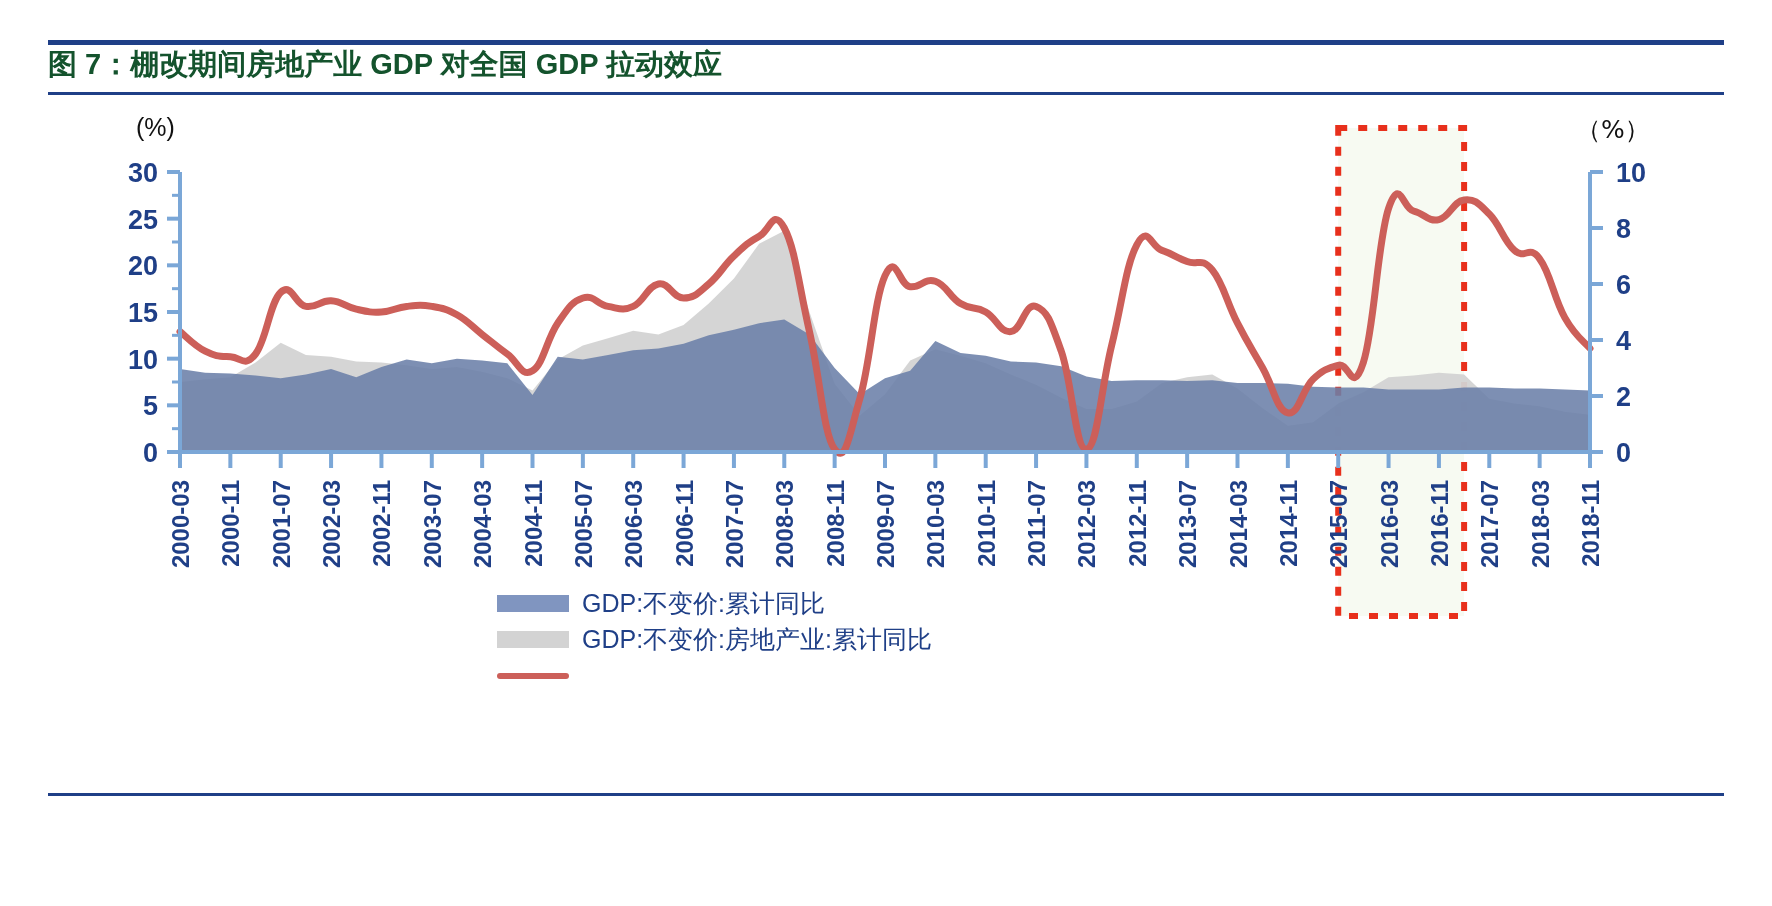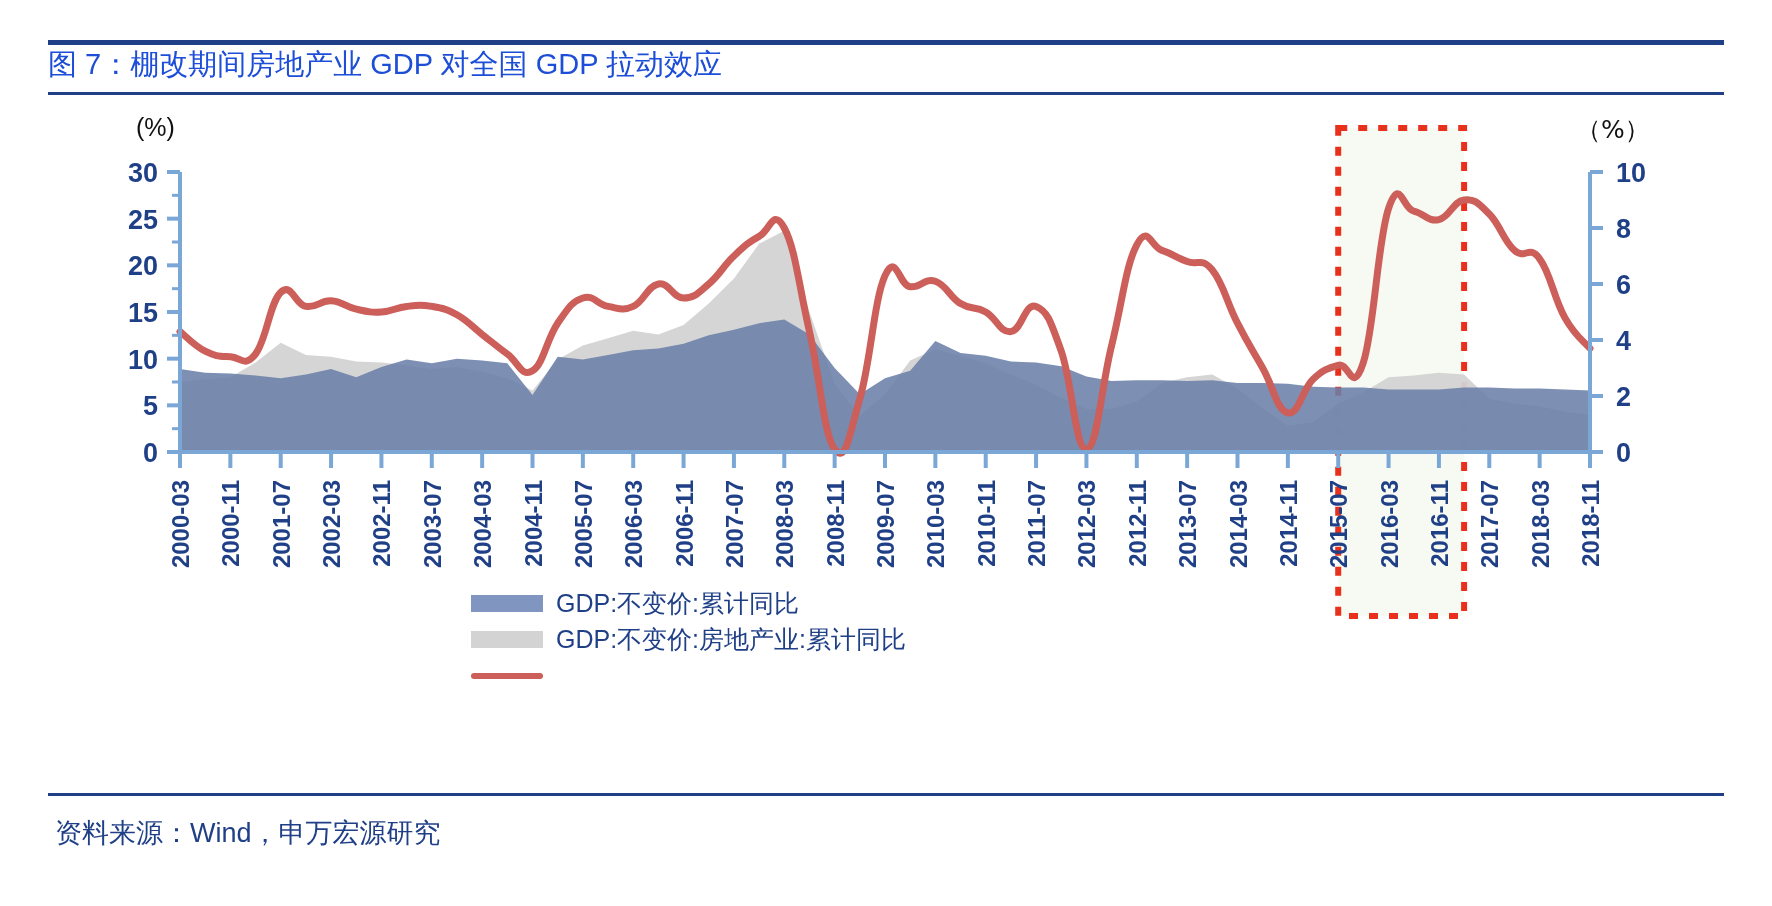--- a/index.html
+++ b/index.html
@@ -10,21 +10,21 @@
   }
   .page{position:relative;width:1772px;height:906px;}
 
   
   .title-rule-top{
     position:absolute;left:48px;top:40px;width:1676px;height:5px;
     background:#1f3f87;
   }
   .fig-title{
     position:absolute;left:48px;top:44px;
-    font-size:29px;font-weight:normal;color:#1d4ed8;
+    font-size:29px;font-weight:bold;color:#14532d;
     letter-spacing:0px;white-space:nowrap;
     line-height:40px;
   }
   .title-rule-bot{
     position:absolute;left:48px;top:92px;width:1676px;height:3px;
     background:#1f3f87;
   }
 
   
   .unit-left{
@@ -44,21 +44,21 @@
     font-family:"Liberation Sans",sans-serif;
     font-size:27px;font-weight:bold;fill:#1f3f87;
   }
   .xlabel{
     font-family:"Liberation Sans",sans-serif;
     font-size:24px;font-weight:bold;fill:#1f3f87;
   }
 
   
   .legend{
-    position:absolute;left:471px;top:587px;width:900px;
+    position:absolute;left:497px;top:587px;width:900px;
   }
   .legend-row{
     display:flex;align-items:center;height:33px;margin-bottom:3px;
   }
   .swatch{
     width:72px;height:17px;margin-right:13px;flex:0 0 auto;
   }
   .swatch.line{
     height:6px;border-radius:3px;
   }
@@ -199,15 +199,14 @@
     <div class="legend-row">
       <div class="swatch" id="sw1" style="background: rgb(211, 211, 211);"></div>
       <div class="legend-text">GDP:不变价:房地产业:累计同比</div>
     </div>
     <div class="legend-row">
       <div class="swatch line" id="sw2" style="background: rgb(204, 95, 89);"></div>
     </div>
   </div>
 
   <div class="footer-rule"></div>
-  <div class="source">资料来源：Wind，申万宏源研究</div>
 
 </div>
 
 </body></html>

